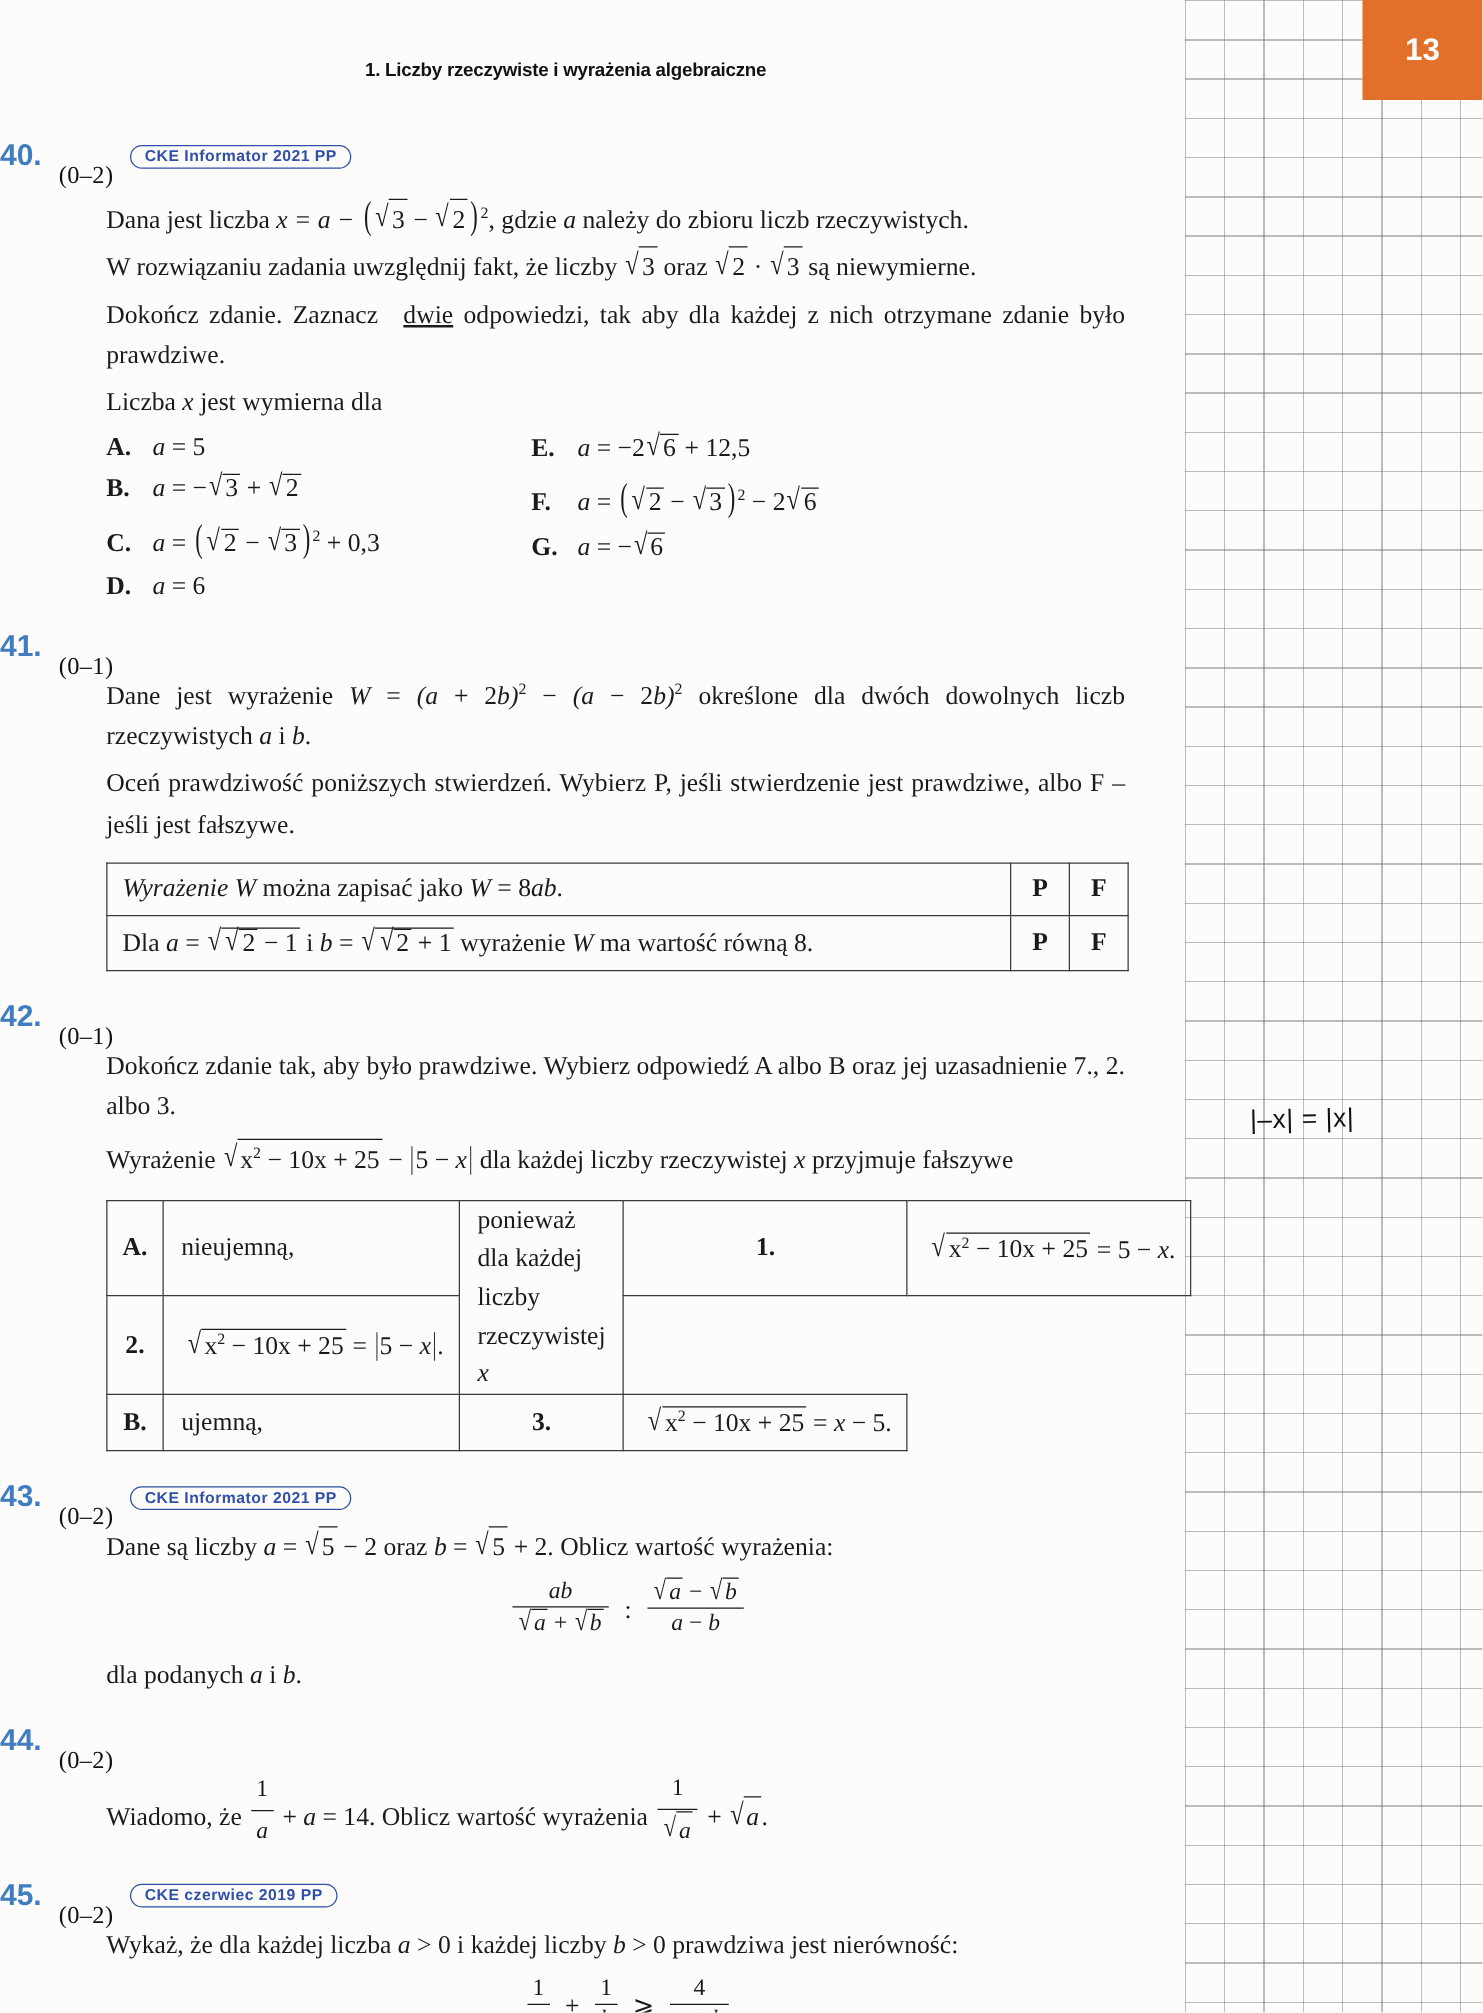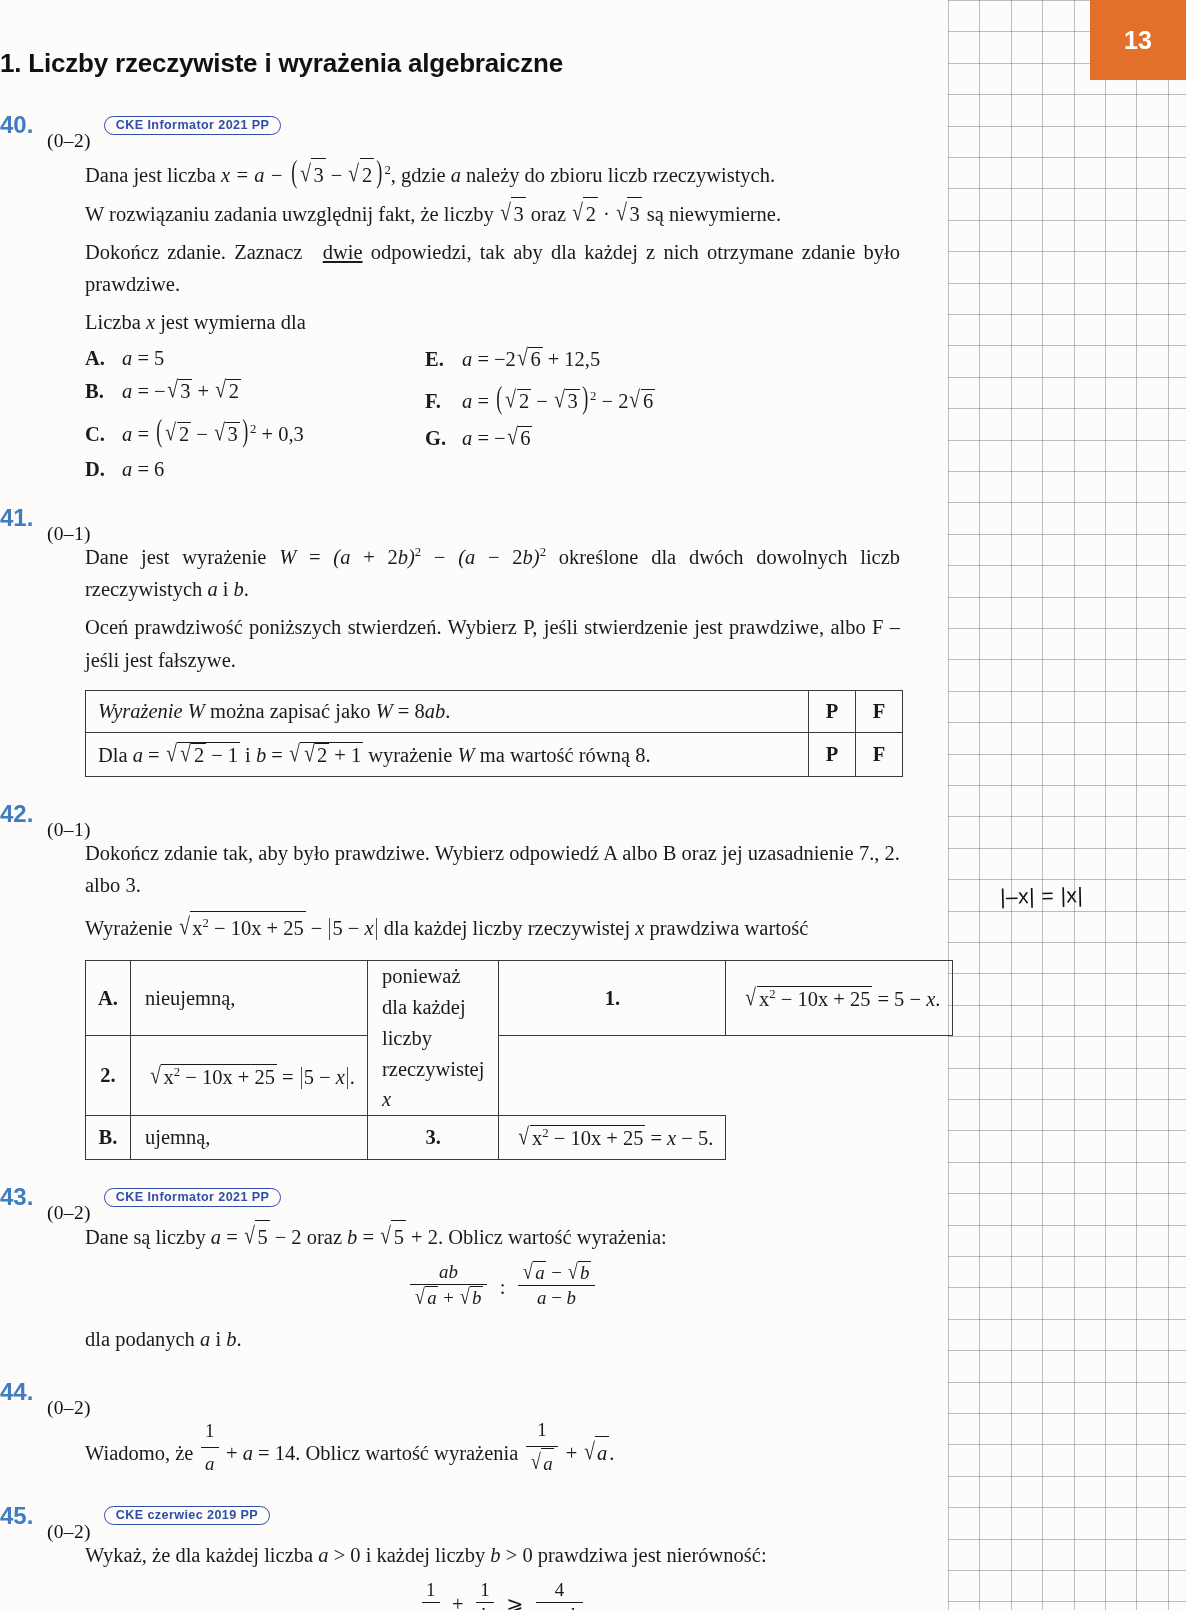--- a/index.html
+++ b/index.html
@@ -23,22 +23,22 @@
     position:absolute;top:0;left:1090px;width:96px;height:80px;background:#fdfcfa;
   }
   #page-badge{
     position:absolute;top:0;left:1090px;width:96px;height:80px;
     background:#e3702a;color:#fff;
     font-family:"Liberation Sans",sans-serif;font-weight:bold;font-size:25px;
     display:flex;align-items:center;justify-content:center;
   }
   
   #page-header{
-    position:absolute;top:48px;left:0;width:905px;text-align:left;
-    font-family:"Liberation Sans",sans-serif;font-weight:bold;font-size:26px;
+    position:absolute;top:48px;left:0;width:905px;text-align:center;
+    font-family:"Liberation Sans",sans-serif;font-weight:bold;font-size:15px;
     letter-spacing:-.2px;color:#111;
   }
   
   #content{
     position:absolute;top:112px;left:0;width:920px;
   }
   .task{position:relative;}
   .task-head{
     display:flex;align-items:center;gap:9px;
     margin-left:47px;height:26px;
@@ -234,21 +234,21 @@
       <span class="task-num">42.</span>
       <span class="task-pts">(0–1)</span>
     </div>
     <div class="sp10"></div>
     <div class="body">Dokończ zdanie tak, aby było prawdziwe. Wybierz odpowiedź A albo B oraz jej uzasadnienie 7., 2. albo 3.</div>
     <div class="sp6"></div>
     <div class="body nj">
       <span>Wyrażenie</span>
       <span class="m"><span class="sqrt"><span class="rad">√</span><span class="bar">x<sup class="p">2</sup><span class="rm"> − 10</span>x<span class="rm"> + 25</span></span></span><span class="rm"> − </span><span class="abs">|</span><span class="rm">5 − </span>x<span class="abs">|</span></span>
       <span>dla każdej liczby rzeczywistej</span> <i>x</i>
-      <span>prawdziwa wartość</span>
+      <span>przyjmuje fałszywe</span>
     </div>
     <table class="q t42">
       <tbody>
           <tr>
         <td class="letter" rowspan="1">A.</td>
         <td class="word">nieujemną,</td>
         <td class="reason" rowspan="2">
           <span class="rm">ponieważ dla każdej liczby rzeczywistej <i>x</i></span>
         </td>
         <td class="num">1.</td>

